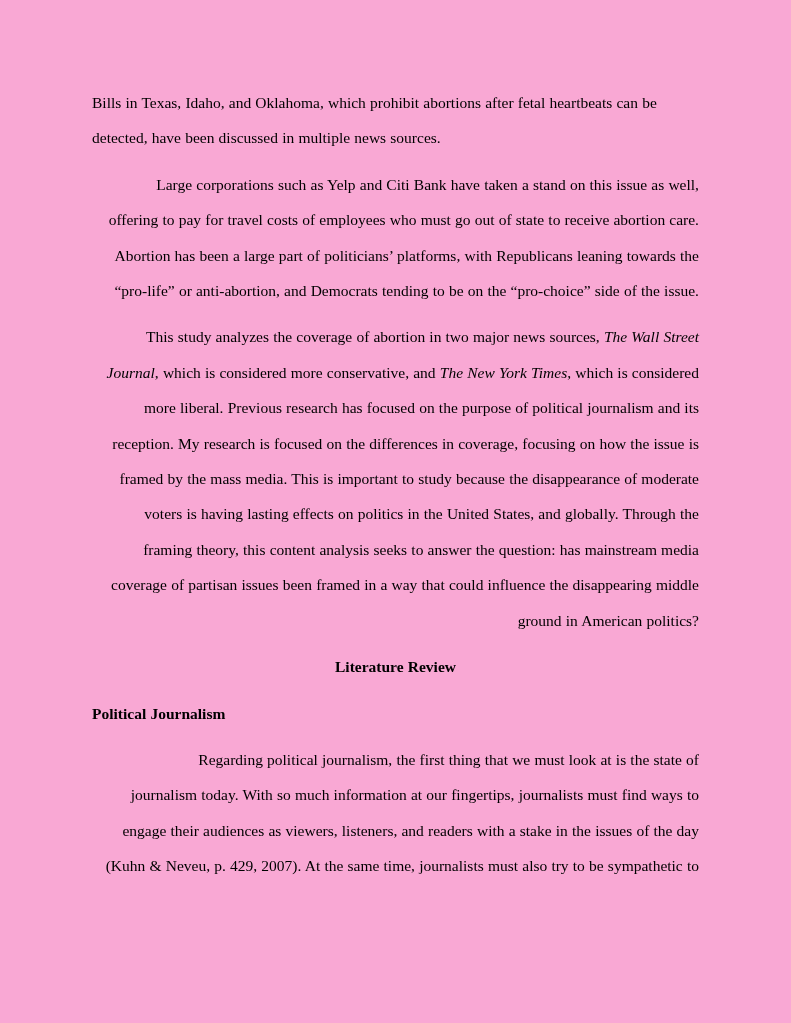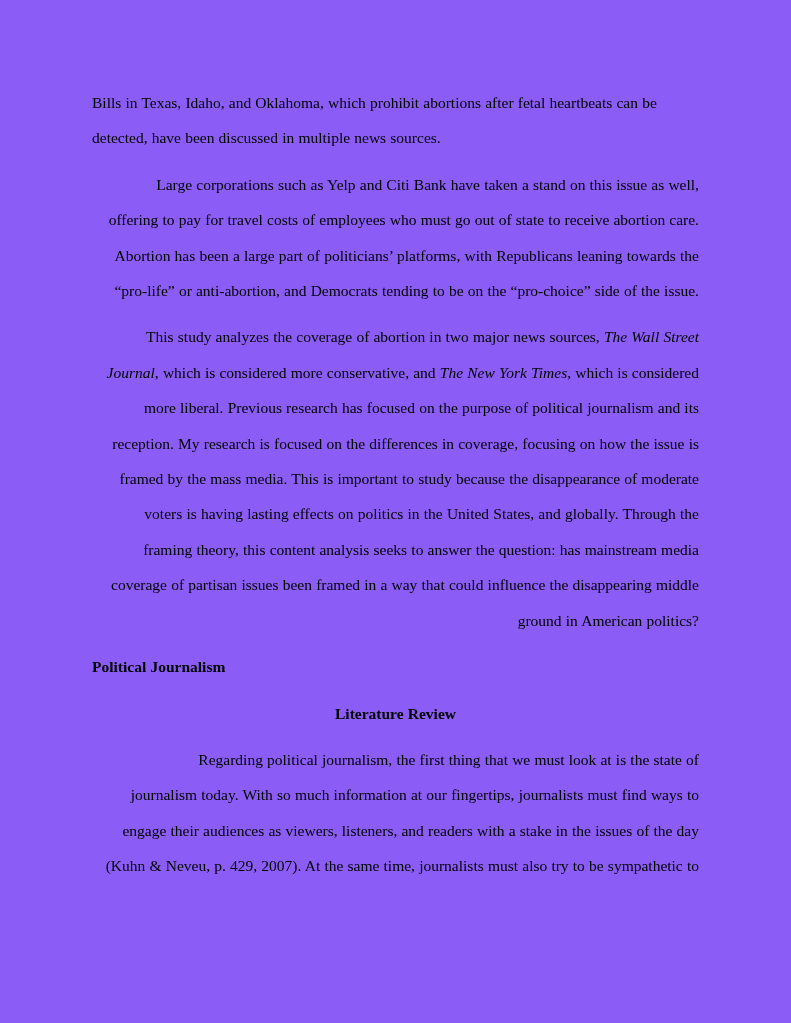--- a/index.html
+++ b/index.html
@@ -4,21 +4,21 @@
 <style>
   html, body {
     margin: 0;
     padding: 0;
     background: #ffffff;
   }
   .page {
     position: relative;
     width: 791px;
     height: 1023px;
-    background: #8b5cf6;
+    background: #f9a8d4;
     box-sizing: border-box;
     padding: 85px 92px 0 92px;
     overflow: hidden;
   }
   .doc-body {
     width: 607px;
     font-family: "Liberation Serif", "DejaVu Serif", serif;
     font-size: 15.5px;
     color: #000000;
     text-align: left;
@@ -45,17 +45,17 @@
   }
 </style>
 </head>
 <body>
 
 <div class="page">
   <article class="doc-body">
       <p class="para body"><span>Bills in Texas, Idaho, and Oklahoma, which prohibit abortions after fetal heartbeats can be detected, have been discussed in multiple news sources.</span></p>
       <p class="para body indent"><span>Large corporations such as Yelp and Citi Bank have taken a stand on this issue as well, offering to pay for travel costs of employees who must go out of state to receive abortion care. Abortion has been a large part of politicians’ platforms, with Republicans leaning towards the “pro-life” or anti-abortion, and Democrats tending to be on the “pro-choice” side of the issue.</span></p>
       <p class="para body indent"><span>This study analyzes the coverage of abortion in two major news sources, </span><span class="italic">The Wall Street Journal</span><span>, which is considered more conservative, and </span><span class="italic">The New York Times</span><span>, which is considered more liberal. Previous research has focused on the purpose of political journalism and its reception. My research is focused on the differences in coverage, focusing on how the issue is framed by the mass media. This is important to study because the disappearance of moderate voters is having lasting effects on politics in the United States, and globally. Through the framing theory, this content analysis seeks to answer the question: has mainstream media coverage of partisan issues been framed in a way that could influence the disappearing middle ground in American politics?</span></p>
+      <p class="para heading">Literature Review</p>
       <p class="para subheading">Political Journalism</p>
-      <p class="para heading">Literature Review</p>
       <p class="para body indent"><span>Regarding political journalism, the first thing that we must look at is the state of journalism today. With so much information at our fingertips, journalists must find ways to engage their audiences as viewers, listeners, and readers with a stake in the issues of the day (Kuhn &amp; Neveu, p. 429, 2007). At the same time, journalists must also try to be sympathetic to</span></p>
     </article>
 </div>
 
 </body></html>

